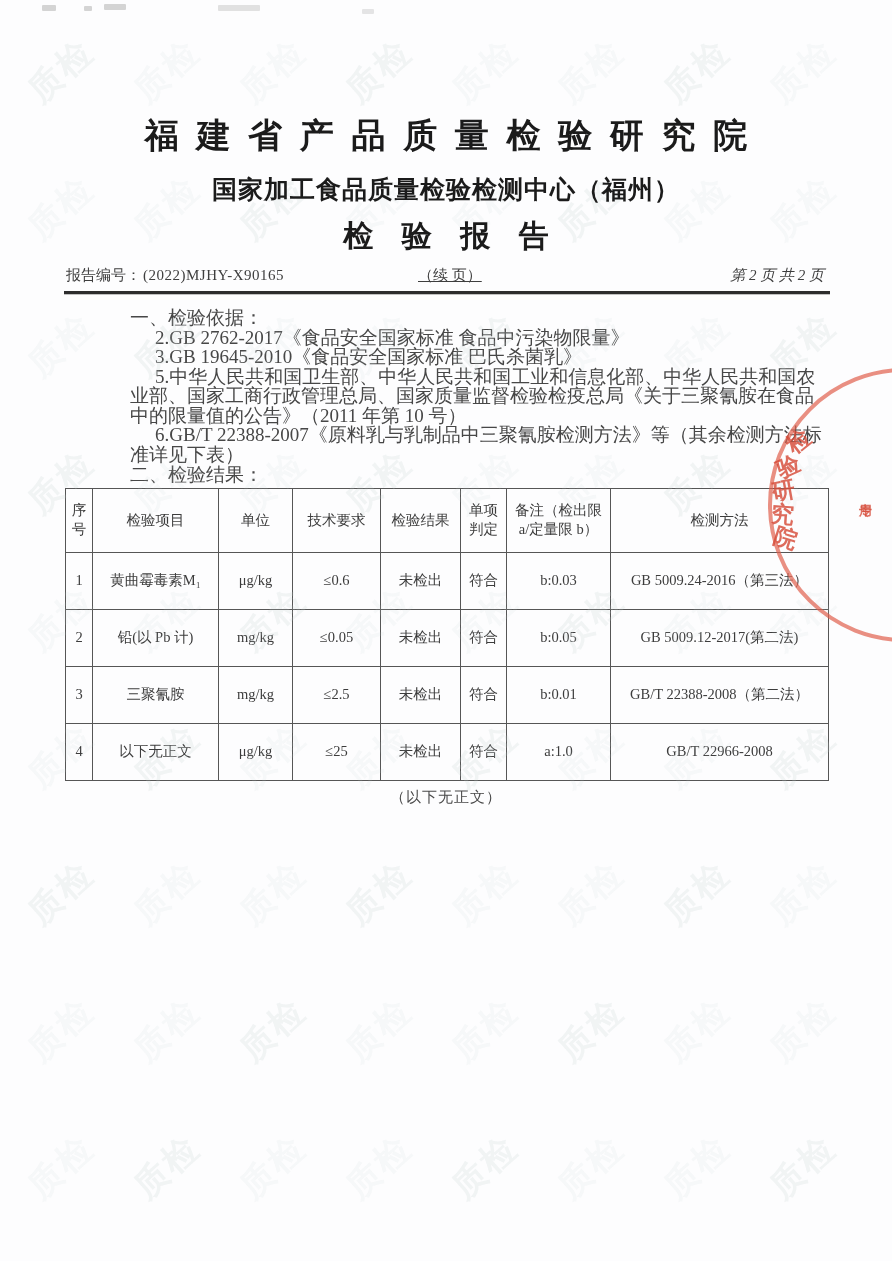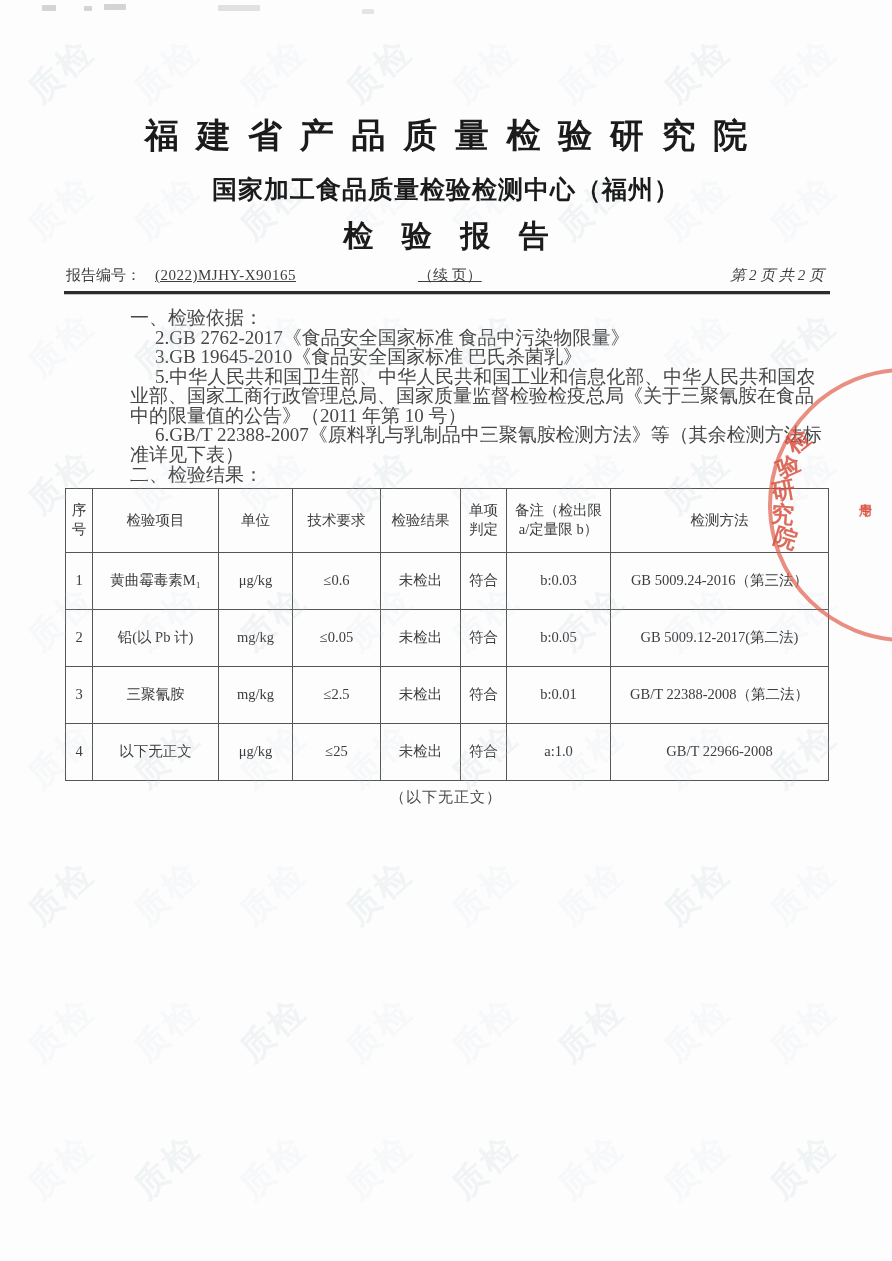--- a/index.html
+++ b/index.html
@@ -32,21 +32,21 @@
     letter-spacing:0.04em;
     text-align:center;
   }
   .report-title {
     margin:12px 0 0 0; font-size:30px; line-height:36px; font-weight:bold;
     letter-spacing:0.95em; text-indent:0.95em;
   }
   
   .meta { position:relative; margin:12px 64px 0 66px; height:21px; font-size:15px; color:#3e3e3e; }
   .meta-left  { position:absolute; left:0; top:0; }
-  .meta-no    { margin-left:14px; letter-spacing:0.5px;text-decoration:underline; }
+  .meta-no    { margin-left:2px; letter-spacing:0.5px; }
   .meta-center{ position:absolute; left:352px; top:0;text-decoration:underline; }
   .meta-right { position:absolute; right:4px; top:0;font-style:italic; }
   .rule {
     margin:4px 62px 0 64px; height:3px; background:#2d2d2d;
     box-shadow:0 1px 0 rgba(120,120,120,0.45);
   }
   
   .body-text { margin:14px 64px 0 65px; font-size:19px; line-height:19.5px; color:#474747; }
   .sec-head  { padding-left:65px; }
   .basis-item{ padding-left:65px; text-indent:25px; }

